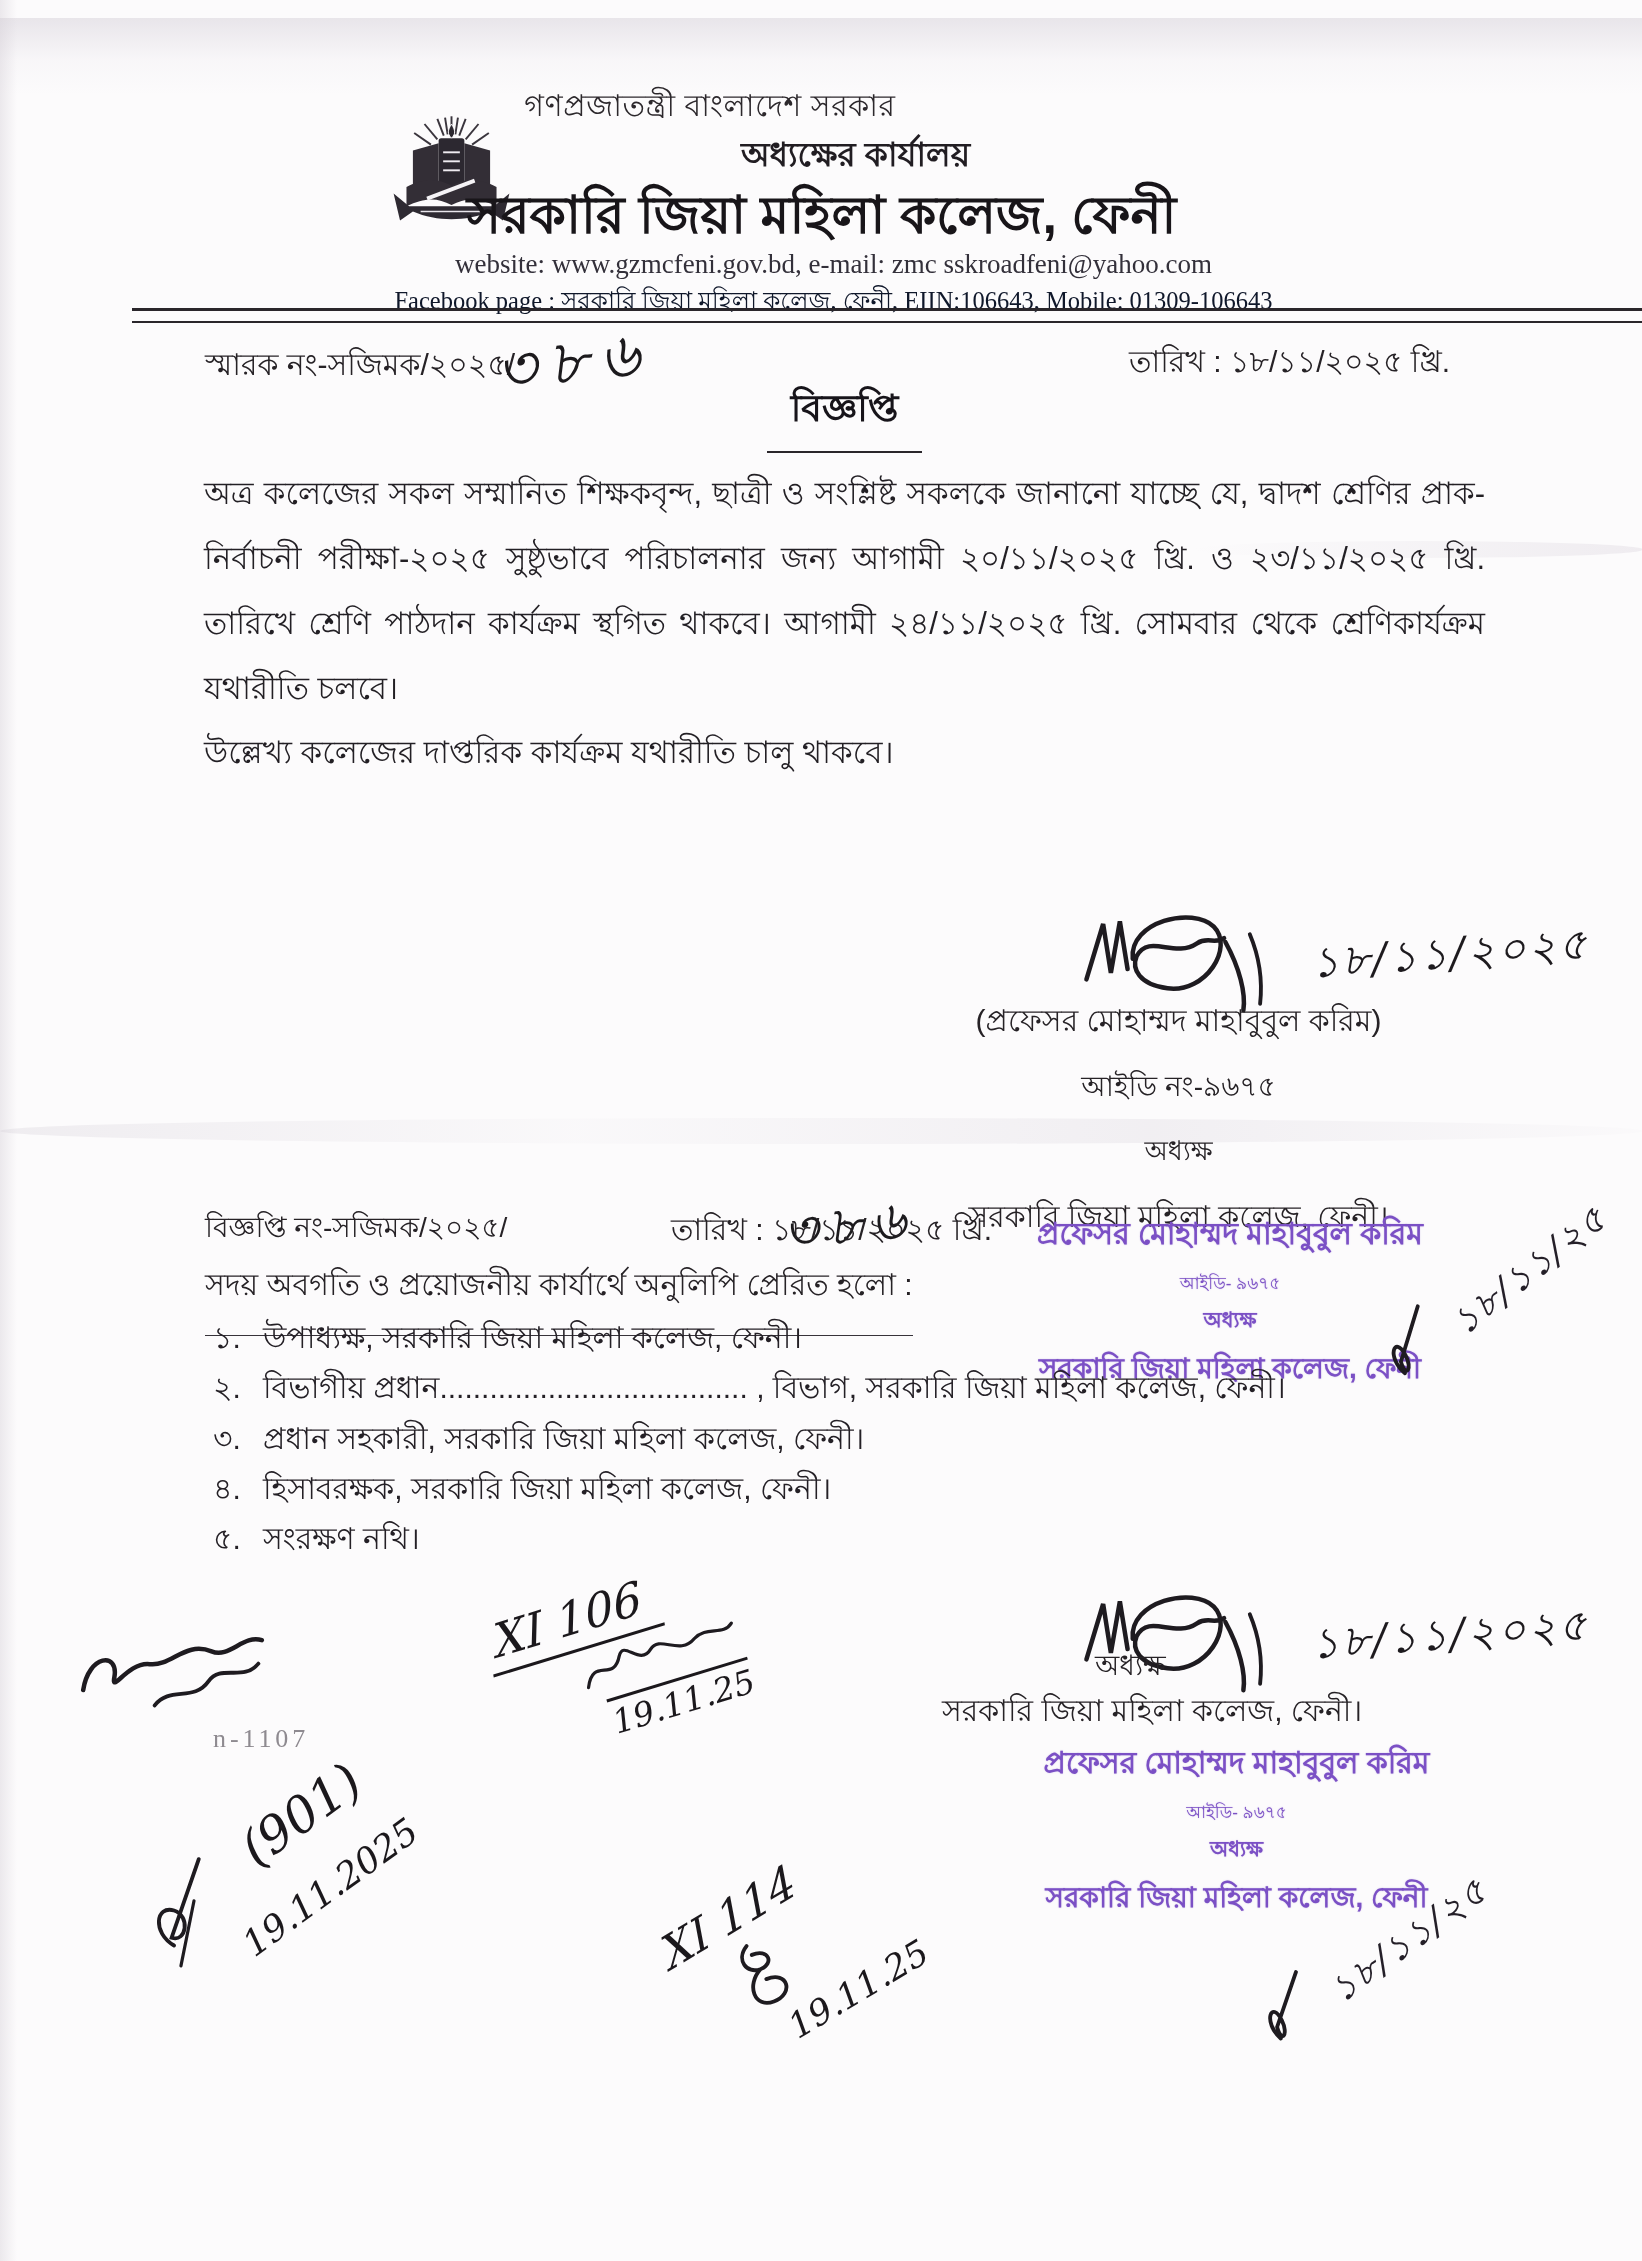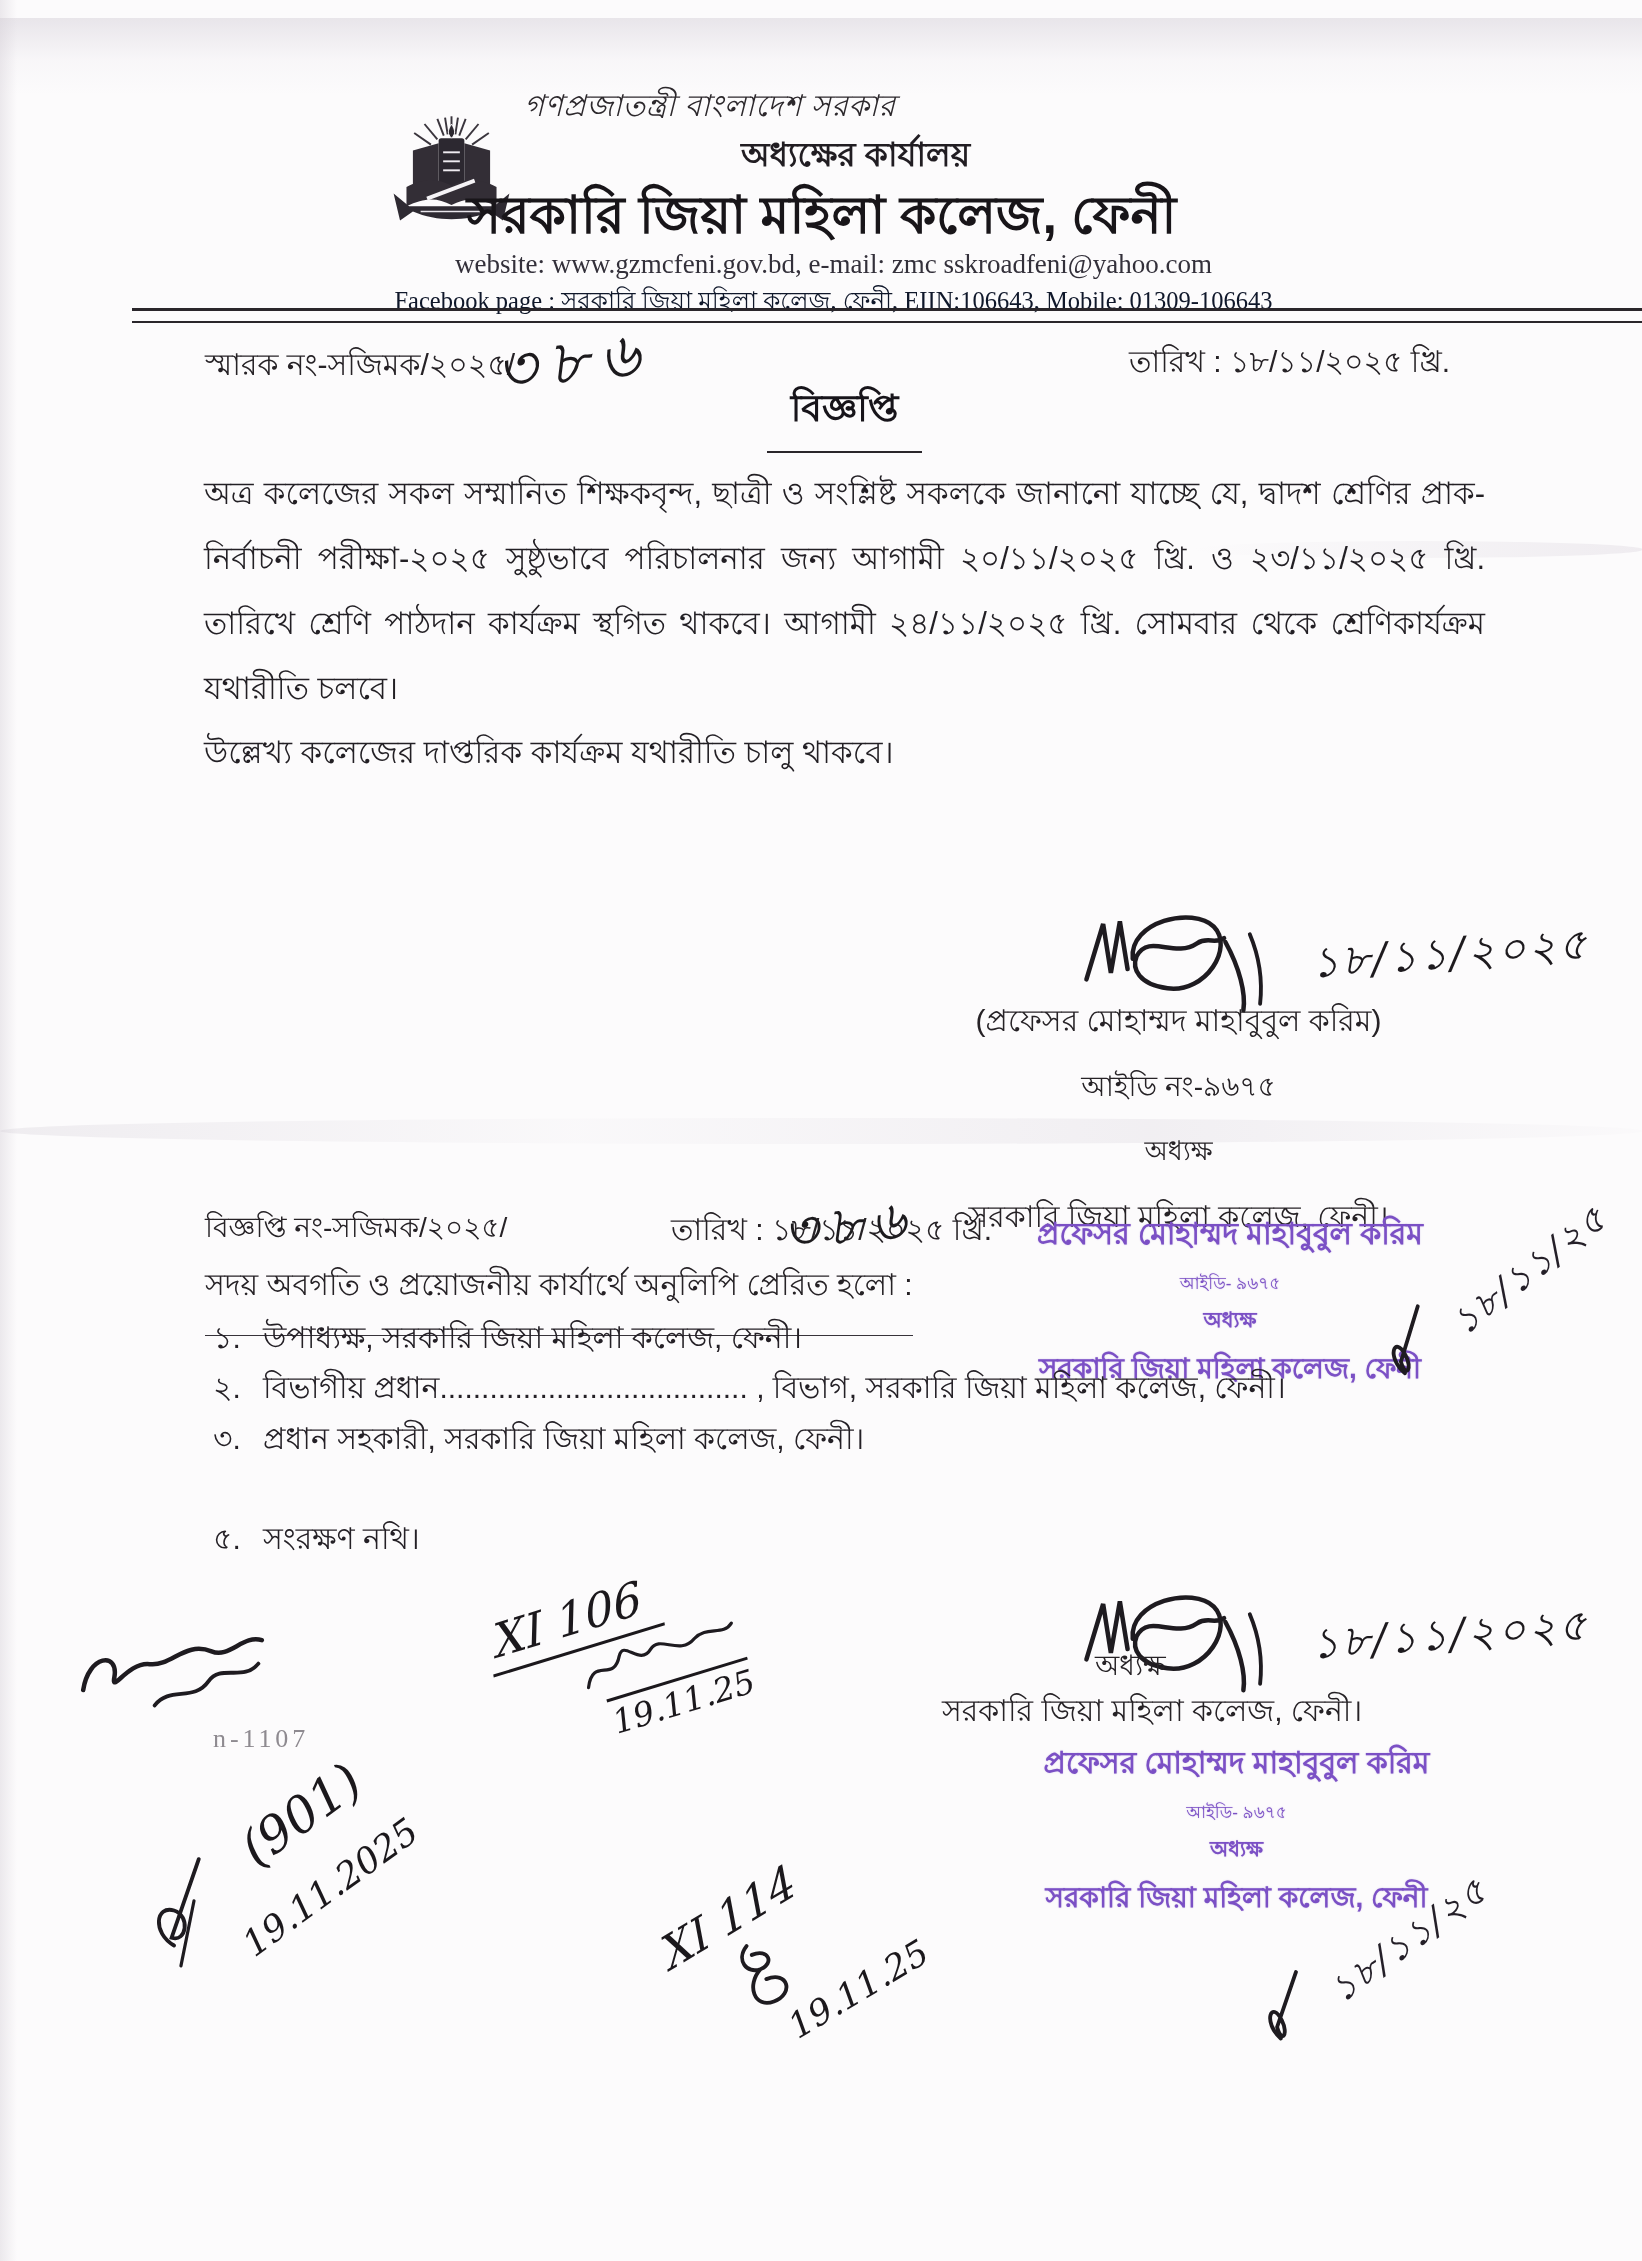--- a/index.html
+++ b/index.html
@@ -25,21 +25,21 @@
     background:linear-gradient(90deg,rgba(222,216,224,.0),rgba(215,208,218,.35));border-radius:50%;}
   .left-edge-shade{left:0;top:0;width:17px;height:2261px;
     background:linear-gradient(90deg,rgba(210,204,212,.4),rgba(255,255,255,0));}
 
   .bn{font-family:"Liberation Sans",sans-serif;}
   .en{font-family:"Liberation Serif","DejaVu Serif",serif;padding-left:12px;}
   .abs{position:absolute;}
   .center{text-align:center;}
 
   
-  .h-govt{left:0;top:82px;width:1420px;font-size:30px;letter-spacing:0.6px;color:#2c282c;font-style:italic;}
+  .h-govt{left:0;top:82px;width:1420px;font-size:30px;letter-spacing:0.6px;color:#2c282c;}
   .h-office{left:0;top:129px;width:1643px;font-size:33px;font-weight:bold;color:#211d22;margin-left:34px;}
   .h-college{left:0;top:175px;width:1643px;font-size:52px;font-weight:bold;color:#181519;}
   .h-contact{left:0;top:249px;width:1643px;font-size:27px;color:#33303a;}
   .h-facebook{left:0;top:282px;width:1643px;font-size:24.5px;color:#0f172a;}
 
   .logo{left:387px;top:115px;width:129px;height:119px;}
 
   .double-rule{left:132px;top:308px;width:1511px;height:10.3px;
     border-top:3.2px solid #2a262b;border-bottom:2.6px solid #2a262b;}
 
@@ -210,20 +210,23 @@
 
   <div class="abs bn dist-item" style="top:1314px">
     <span class="num">১.</span><span>উপাধ্যক্ষ, সরকারি জিয়া মহিলা কলেজ, ফেনী।</span>
   </div>
   <div class="abs bn dist-item" style="top:1364px">
     <span class="num">২.</span><span>বিভাগীয় প্রধান..................................... , বিভাগ, সরকারি জিয়া মহিলা কলেজ, ফেনী।</span>
   </div>
   <div class="abs bn dist-item" style="top:1415px">
     <span class="num">৩.</span><span>প্রধান সহকারী, সরকারি জিয়া মহিলা কলেজ, ফেনী।</span>
   </div>
+  <div class="abs bn dist-item" style="top:1465px">
+    <span class="num">৪.</span><span>হিসাবরক্ষক, সরকারি জিয়া মহিলা কলেজ, ফেনী।</span>
+  </div>
   <div class="abs bn dist-item" style="top:1515px">
     <span class="num">৫.</span><span>সংরক্ষণ নথি।</span>
   </div>
 
   <svg class="abs ink sig-scrawl-2" viewBox="0 0 420 185">
     <path d="M14,128 L40,42 L52,118 L66,38 L78,112" stroke-width="7"></path>
     <path d="M86,96 C80,38 180,14 212,46 C244,78 200,150 140,142 C96,136 84,112 92,92 C112,56 150,96 186,72 C202,61 214,74 228,64" stroke-width="7"></path>
     <path d="M230,70 C252,110 262,150 258,176" stroke-width="7"></path>
     <path d="M268,58 C284,96 288,130 284,166" stroke-width="6"></path>
   </svg>

